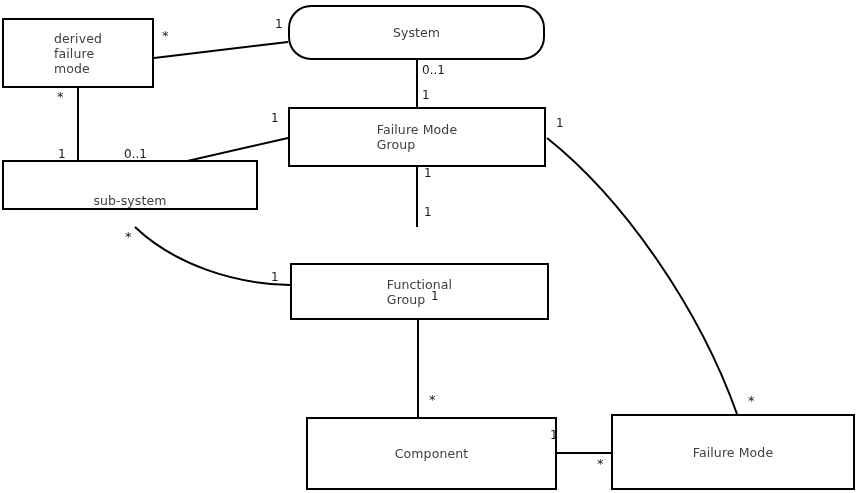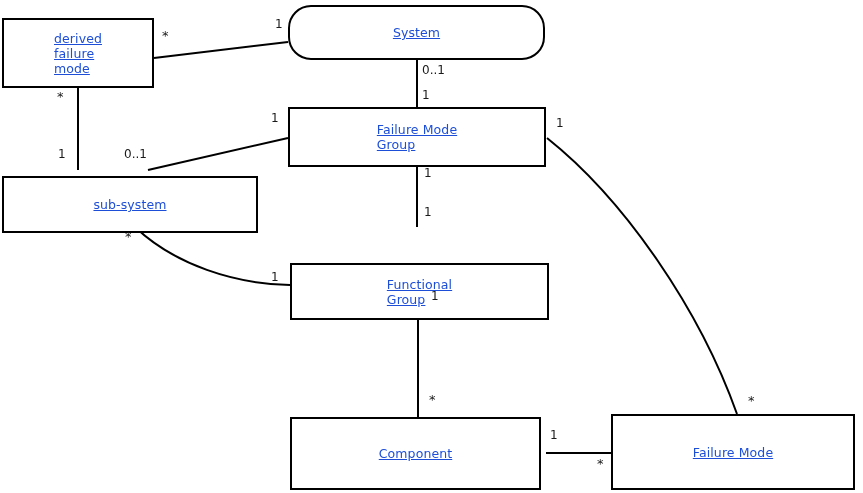--- a/index.html
+++ b/index.html
@@ -29,26 +29,25 @@
     box-sizing: border-box;
     border: 2px solid #000000;
     background: #ffffff;
     display: flex;
     align-items: center;
     justify-content: center;
     z-index: 2;
   }
   .uml-class-name {
     font-size: 12.5px;
-    color: #1d4ed8;
+    color: #404040;
     line-height: 15px;
     text-align: left;
     white-space: pre-line;
     letter-spacing: 0.1px;
-    text-decoration: underline;
   }
   .mult-label {
     position: absolute;
     font-size: 12px;
     color: #1a1a1a;
     line-height: 12px;
     white-space: nowrap;
     z-index: 3;
   }
   .mult-label.star {
@@ -89,30 +88,30 @@
 
   <div class="uml-class-box" style="left:288px; top:5px;   width:257px; height:55px;border-radius:23px;">
     <span class="uml-class-name">System</span>
   </div>
 
   <div class="uml-class-box" style="left:288px; top:107px; width:258px; height:60px;">
     <span class="uml-class-name">Failure Mode
 Group</span>
   </div>
 
-  <div class="uml-class-box" style="left:2px;   top:176px; width:256px; height:57px;">
+  <div class="uml-class-box" style="left:2px;   top:160px; width:256px; height:50px;align-items:flex-end;">
     <span class="uml-class-name">sub-system</span>
   </div>
 
   <div class="uml-class-box" style="left:290px; top:227px; width:259px; height:57px;margin-top:36px;">
     <span class="uml-class-name">Functional
 Group</span>
   </div>
 
-  <div class="uml-class-box" style="left:290px; top:417px; width:251px; height:73px;">
+  <div class="uml-class-box" style="left:306px; top:417px; width:251px; height:73px;">
     <span class="uml-class-name">Component</span>
   </div>
 
   <div class="uml-class-box" style="left:611px; top:414px; width:244px; height:76px;">
     <span class="uml-class-name">Failure Mode</span>
   </div>
 
   <span class="mult-label star" style="left:162px; top:30px;">*</span>
   <span class="mult-label" style="left:275px; top:18px;">1</span>
   <span class="mult-label" style="left:422px; top:64px;">0..1</span>

